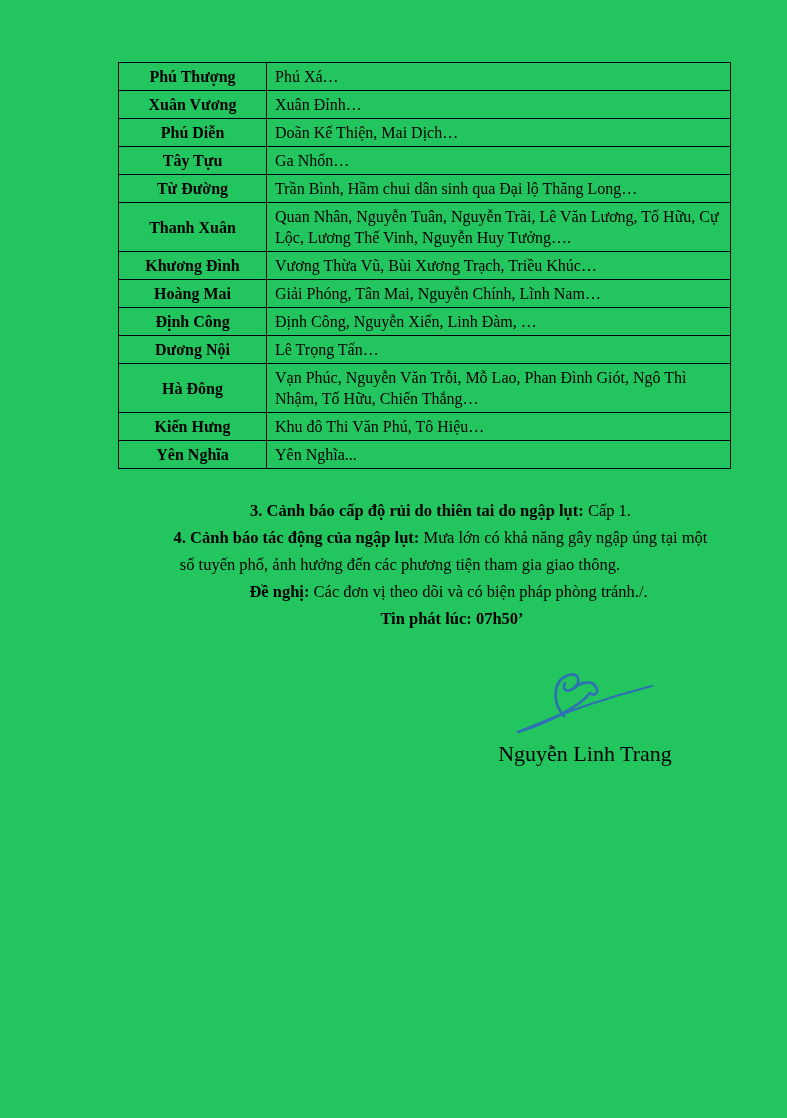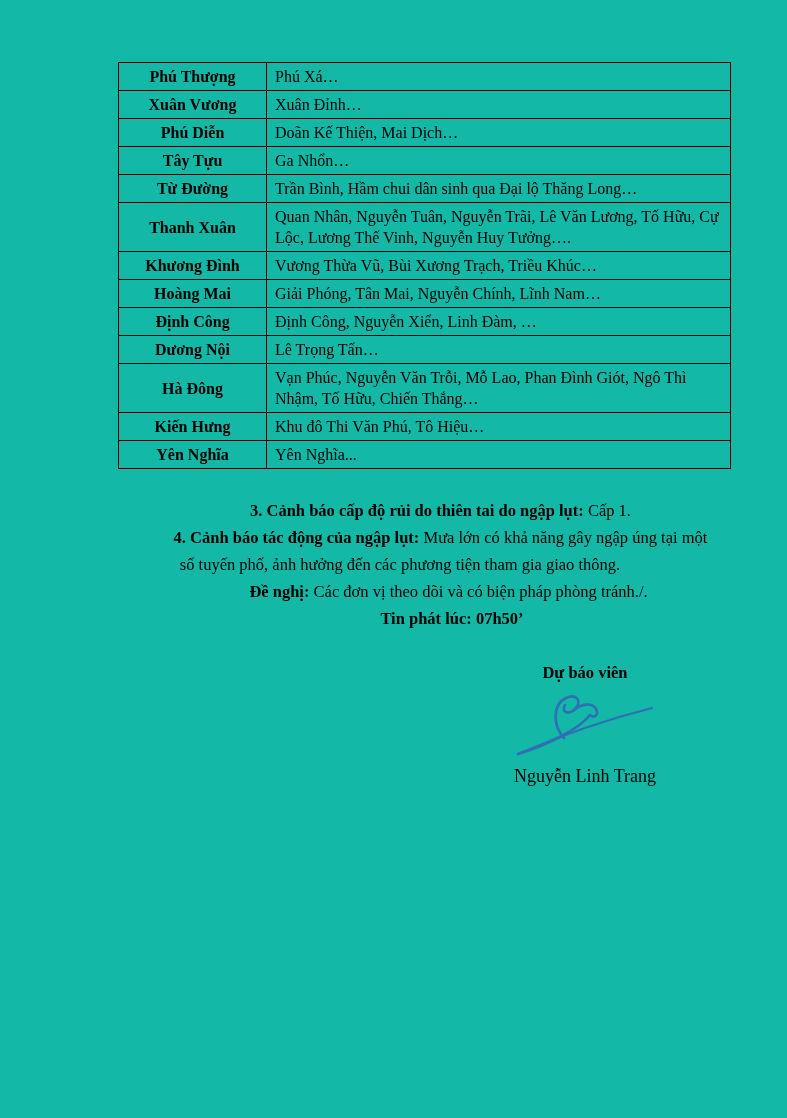--- a/index.html
+++ b/index.html
@@ -4,21 +4,21 @@
 <style>
   * { margin: 0; padding: 0; box-sizing: border-box; }
   html, body { background: #ffffff; }
   body {
     width: 787px; height: 1118px;
     font-family: "Liberation Serif", serif;
     color: #000000;
     position: relative;
     overflow: hidden;
   }
-  .page { position: absolute; inset: 0; background: #14b8a6; }
+  .page { position: absolute; inset: 0; background: #22c55e; }
 
   
   table.flood-table {
     position: absolute;
     left: 118px; top: 62px;
     width: 612px;
     border-collapse: collapse;
     table-layout: fixed;
   }
   table.flood-table td {
@@ -51,21 +51,21 @@
 
   
   .signature-block {
     position: absolute;
     left: 455px; top: 662px;
     width: 260px;
     text-align: center;
   }
   .sig-role { font-weight: bold; font-size: 16.5px; line-height: 22px; }
   .sig-ink { display: block; margin: 8px auto 0 auto; }
-  .sig-name { font-size: 18px; line-height: 24px; margin-top: 2px; }
+  .sig-name { font-size: 22px; line-height: 24px; margin-top: 2px; }
 </style>
 </head>
 <body>
 
 <div class="page">
 
   <table class="flood-table">
     <tbody>
         <tr>
           <td class="area-cell">Phú Thượng</td>
@@ -126,21 +126,20 @@
     <p class="p-num"><b>3. Cảnh báo cấp độ rủi do thiên tai do ngập lụt:</b><span> Cấp 1.</span></p>
 
     <p class="p-num"><b>4. Cảnh báo tác động của ngập lụt:</b><span> Mưa lớn có khả năng gây ngập úng tại một số tuyến phố, ảnh hưởng đến các phương tiện tham gia giao thông.</span></p>
 
     <p class="p-request"><b>Đề nghị:</b><span> Các đơn vị theo dõi và có biện pháp phòng tránh./.</span></p>
 
     <p class="p-issued"><span>Tin phát lúc: 07h50’</span></p>
   </div>
 
   <div class="signature-block">
-    <div class="sig-role">Dự báo viên</div>
     <svg class="sig-ink" width="170" height="70" viewBox="0 0 170 70" fill="none" xmlns="http://www.w3.org/2000/svg">
       <path class="ink" d="M 64 46 C 52 33 53 12 66 6 C 77 1 83 10 74 18 C 68 23 61 20 65 13" stroke-width="2.6" stroke-linecap="round" fill="none" stroke="#2e6fb5"></path>
       <path class="ink" d="M 74 18 C 81 12 92 10 96 17 C 99 22 95 27 90 23" stroke-width="2.6" stroke-linecap="round" fill="none" stroke="#2e6fb5"></path>
       <path class="ink" d="M 89 24 C 80 36 50 52 18 62" stroke-width="2.6" stroke-linecap="round" fill="none" stroke="#2e6fb5"></path>
       <path class="ink" d="M 18 62 C 62 43 108 27 152 16" stroke-width="2.2" stroke-linecap="round" fill="none" stroke="#2e6fb5"></path>
     </svg>
     <div class="sig-name">Nguyễn Linh Trang</div>
   </div>
 
 </div>

